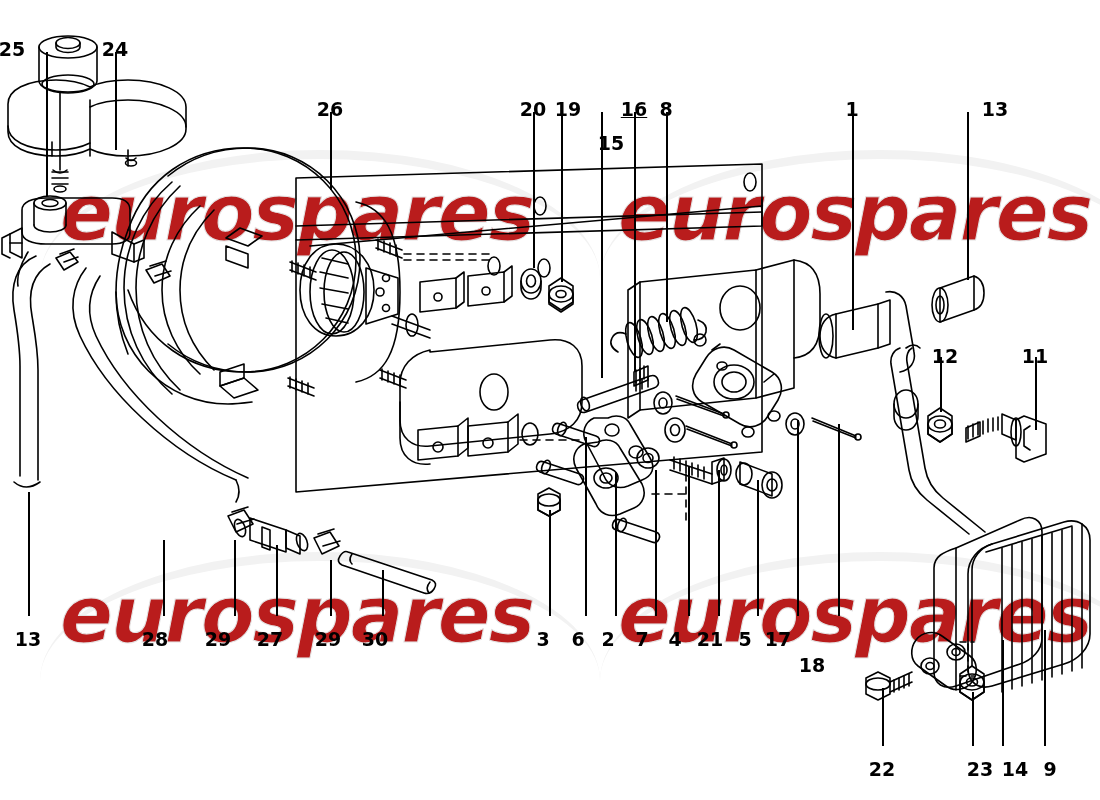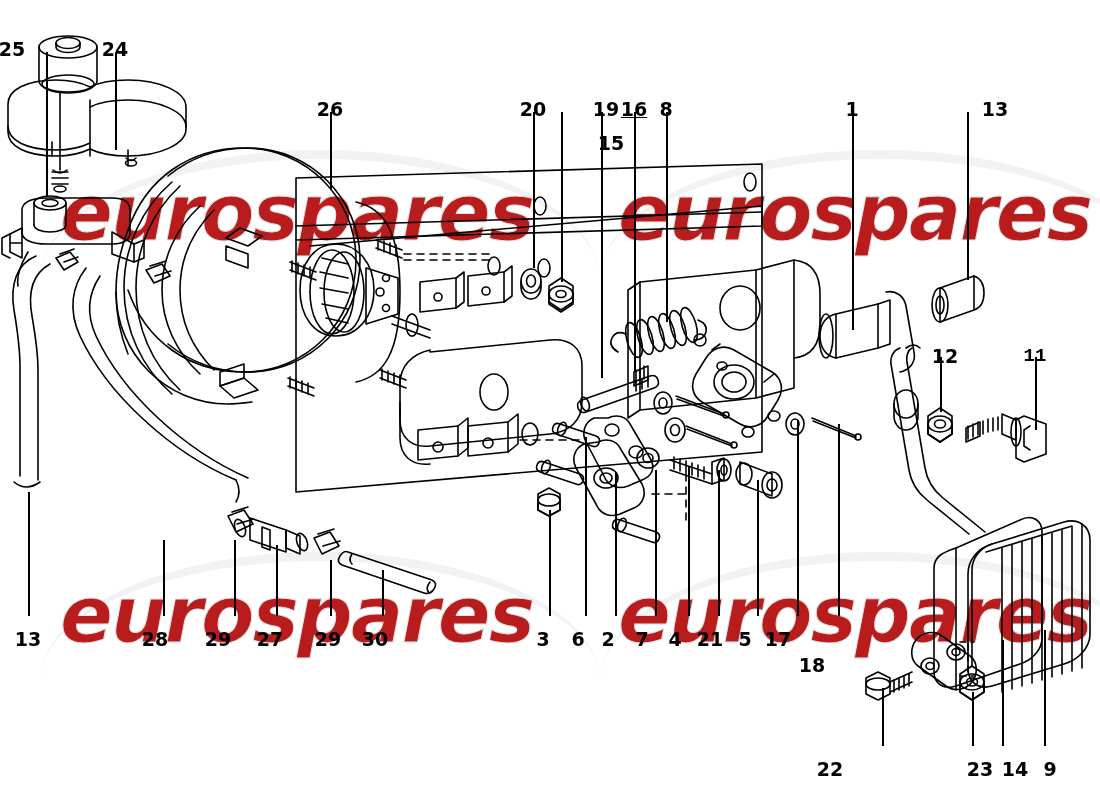--- a/index.html
+++ b/index.html
@@ -427,35 +427,35 @@
   <div id="callout-layer">
       <div class="ln" style="left: 46px; top: 52px; height: 144px;"></div>
       <div class="lbl" style="left: 12px; top: 40px;">25</div>
       <div class="ln" style="left: 115px; top: 52px; height: 98px;"></div>
       <div class="lbl" style="left: 115px; top: 40px;">24</div>
       <div class="ln" style="left: 330px; top: 112px; height: 78px;"></div>
       <div class="lbl" style="left: 330px; top: 100px;">26</div>
       <div class="ln" style="left: 533px; top: 112px; height: 156px;"></div>
       <div class="lbl" style="left: 533px; top: 100px;">20</div>
       <div class="ln" style="left: 561px; top: 112px; height: 170px;"></div>
-      <div class="lbl" style="left: 568px; top: 100px; margin-left: 38px;">19</div>
+      <div class="lbl" style="left: 568px; top: 100px;">19</div>
       <div class="ln" style="left: 601px; top: 112px; height: 266px;"></div>
       <div class="lbl" style="left: 611px; top: 100px; margin-top: 34px;">15</div>
       <div class="ln" style="left: 634px; top: 112px; height: 260px;"></div>
       <div class="lbl" style="left: 634px; top: 100px; text-decoration: underline;">16</div>
       <div class="ln" style="left: 666px; top: 112px; height: 210px;"></div>
       <div class="lbl" style="left: 666px; top: 100px;">8</div>
       <div class="ln" style="left: 852px; top: 112px; height: 218px;"></div>
       <div class="lbl" style="left: 852px; top: 100px;">1</div>
       <div class="ln" style="left: 967px; top: 112px; height: 168px;"></div>
       <div class="lbl" style="left: 995px; top: 100px;">13</div>
       <div class="ln" style="left: 940px; top: 357px; height: 55px;"></div>
       <div class="lbl" style="left: 945px; top: 347px;">12</div>
       <div class="ln" style="left: 1035px; top: 357px; height: 73px;"></div>
-      <div class="lbl" style="left: 1035px; top: 347px; font-family: Liberation Mono, monospace;">11</div>
+      <div class="lbl" style="left: 1035px; top: 347px;">11</div>
       <div class="ln" style="left: 28px; top: 492px; height: 124px;"></div>
       <div class="lbl" style="left: 28px; top: 630px;">13</div>
       <div class="ln" style="left: 163px; top: 540px; height: 76px;"></div>
       <div class="lbl" style="left: 155px; top: 630px;">28</div>
       <div class="ln" style="left: 234px; top: 540px; height: 76px;"></div>
       <div class="lbl" style="left: 218px; top: 630px;">29</div>
       <div class="ln" style="left: 276px; top: 545px; height: 71px;"></div>
       <div class="lbl" style="left: 270px; top: 630px;">27</div>
       <div class="ln" style="left: 330px; top: 560px; height: 56px;"></div>
       <div class="lbl" style="left: 328px; top: 630px;">29</div>
@@ -473,21 +473,21 @@
       <div class="lbl" style="left: 675px; top: 630px;">4</div>
       <div class="ln" style="left: 718px; top: 470px; height: 146px;"></div>
       <div class="lbl" style="left: 710px; top: 630px;">21</div>
       <div class="ln" style="left: 757px; top: 480px; height: 136px;"></div>
       <div class="lbl" style="left: 745px; top: 630px;">5</div>
       <div class="ln" style="left: 797px; top: 420px; height: 196px;"></div>
       <div class="lbl" style="left: 778px; top: 630px;">17</div>
       <div class="ln" style="left: 838px; top: 424px; height: 192px;"></div>
       <div class="lbl" style="left: 812px; top: 656px;">18</div>
       <div class="ln" style="left: 882px; top: 688px; height: 58px;"></div>
-      <div class="lbl" style="left: 830px; top: 760px;">22</div>
+      <div class="lbl" style="left: 882px; top: 760px;">22</div>
       <div class="ln" style="left: 972px; top: 692px; height: 54px;"></div>
       <div class="lbl" style="left: 980px; top: 760px; text-align: right;">23</div>
       <div class="ln" style="left: 1002px; top: 640px; height: 106px;"></div>
       <div class="lbl" style="left: 1015px; top: 760px;">14</div>
       <div class="ln" style="left: 1044px; top: 630px; height: 116px;"></div>
       <div class="lbl" style="left: 1050px; top: 760px;">9</div>
     </div>
 
 </div>
 

